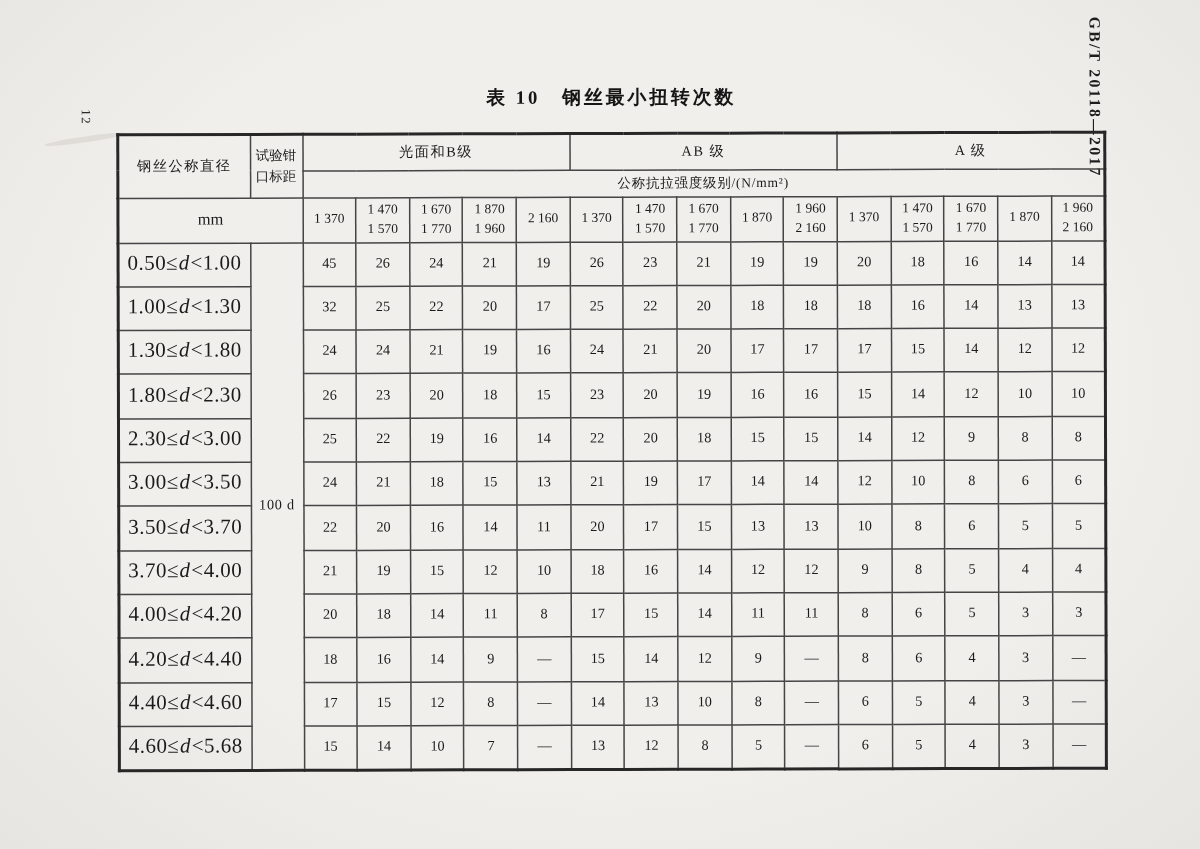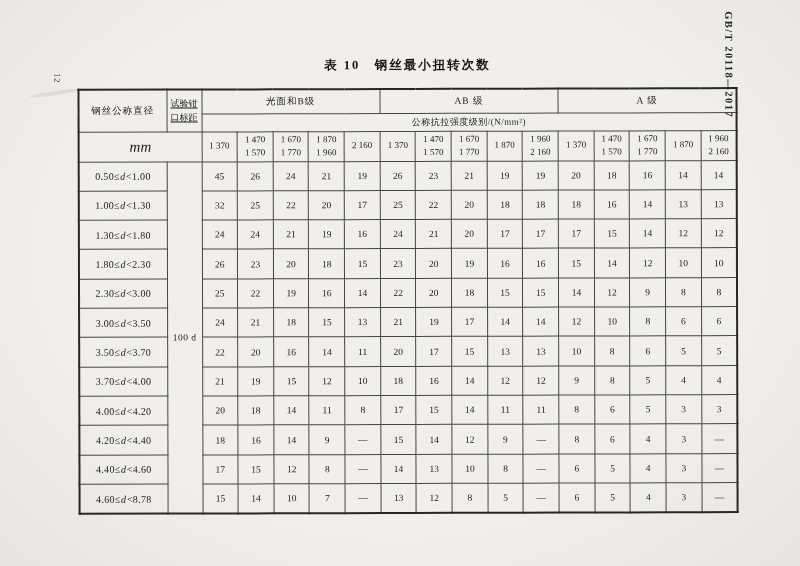--- a/index.html
+++ b/index.html
@@ -64,26 +64,26 @@
     vertical-align: middle;
     font-weight: normal;
     padding: 0;
     overflow: hidden;
   }
   .torsion thead tr.r-groups    { height: 24px; }
   .torsion thead tr.r-strength  { height: 18px; }
   .torsion thead tr.r-values    { height: 30px; }
   .torsion tbody tr             { height: 29.33px; }
   .th-diam   { font-size: 9.5px; letter-spacing: 1px; }
-  .th-gauge  { font-size: 9px; white-space: pre-line; line-height: 1.6; text-decoration: underline; }
+  .th-gauge  { font-size: 9px; white-space: pre-line; line-height: 1.6; }
   .th-group  { font-size: 9.5px; font-weight: bold; letter-spacing: 1px; margin-top: 17px; }
   .th-strength { font-size: 9px; letter-spacing: 0.5px; }
-  .th-unit   { font-size: 15px; font-style: italic; }
+  .th-unit   { font-size: 11px; }
   .th-val    { font-size: 9px; white-space: pre-line; line-height: 1.45; }
-  .rowlabel  { font-size: 10px; letter-spacing: 0.3px; }
+  .rowlabel  { font-size: 14px; letter-spacing: 0.3px; }
   .rowlabel .ital { font-style: italic; font-family: "Liberation Serif", serif; padding: 0 0.5px; }
   .gauge     { font-size: 9.5px; letter-spacing: 0.5px; margin-top: 36px; }
   td.val     { font-size: 9.5px; }
   
   .smudge {
     position: absolute;
     left: 30px; top: 90px;
     width: 55px; height: 4px;
     background: #d8d5d0;
     border-radius: 50%;
@@ -358,21 +358,21 @@
           <td class="val">10</td>
           <td class="val">8</td>
           <td class="val">—</td>
           <td class="val">6</td>
           <td class="val">5</td>
           <td class="val">4</td>
           <td class="val">3</td>
           <td class="val">—</td>
         </tr>
         <tr>
-          <td class="rowlabel"><span>4.60</span><span>≤</span><span class="ital">d</span><span>&lt;</span><span>8.78</span></td>
+          <td class="rowlabel"><span>4.60</span><span>≤</span><span class="ital">d</span><span>&lt;</span><span>5.68</span></td>
           <td class="val">15</td>
           <td class="val">14</td>
           <td class="val">10</td>
           <td class="val">7</td>
           <td class="val">—</td>
           <td class="val">13</td>
           <td class="val">12</td>
           <td class="val">8</td>
           <td class="val">5</td>
           <td class="val">—</td>

